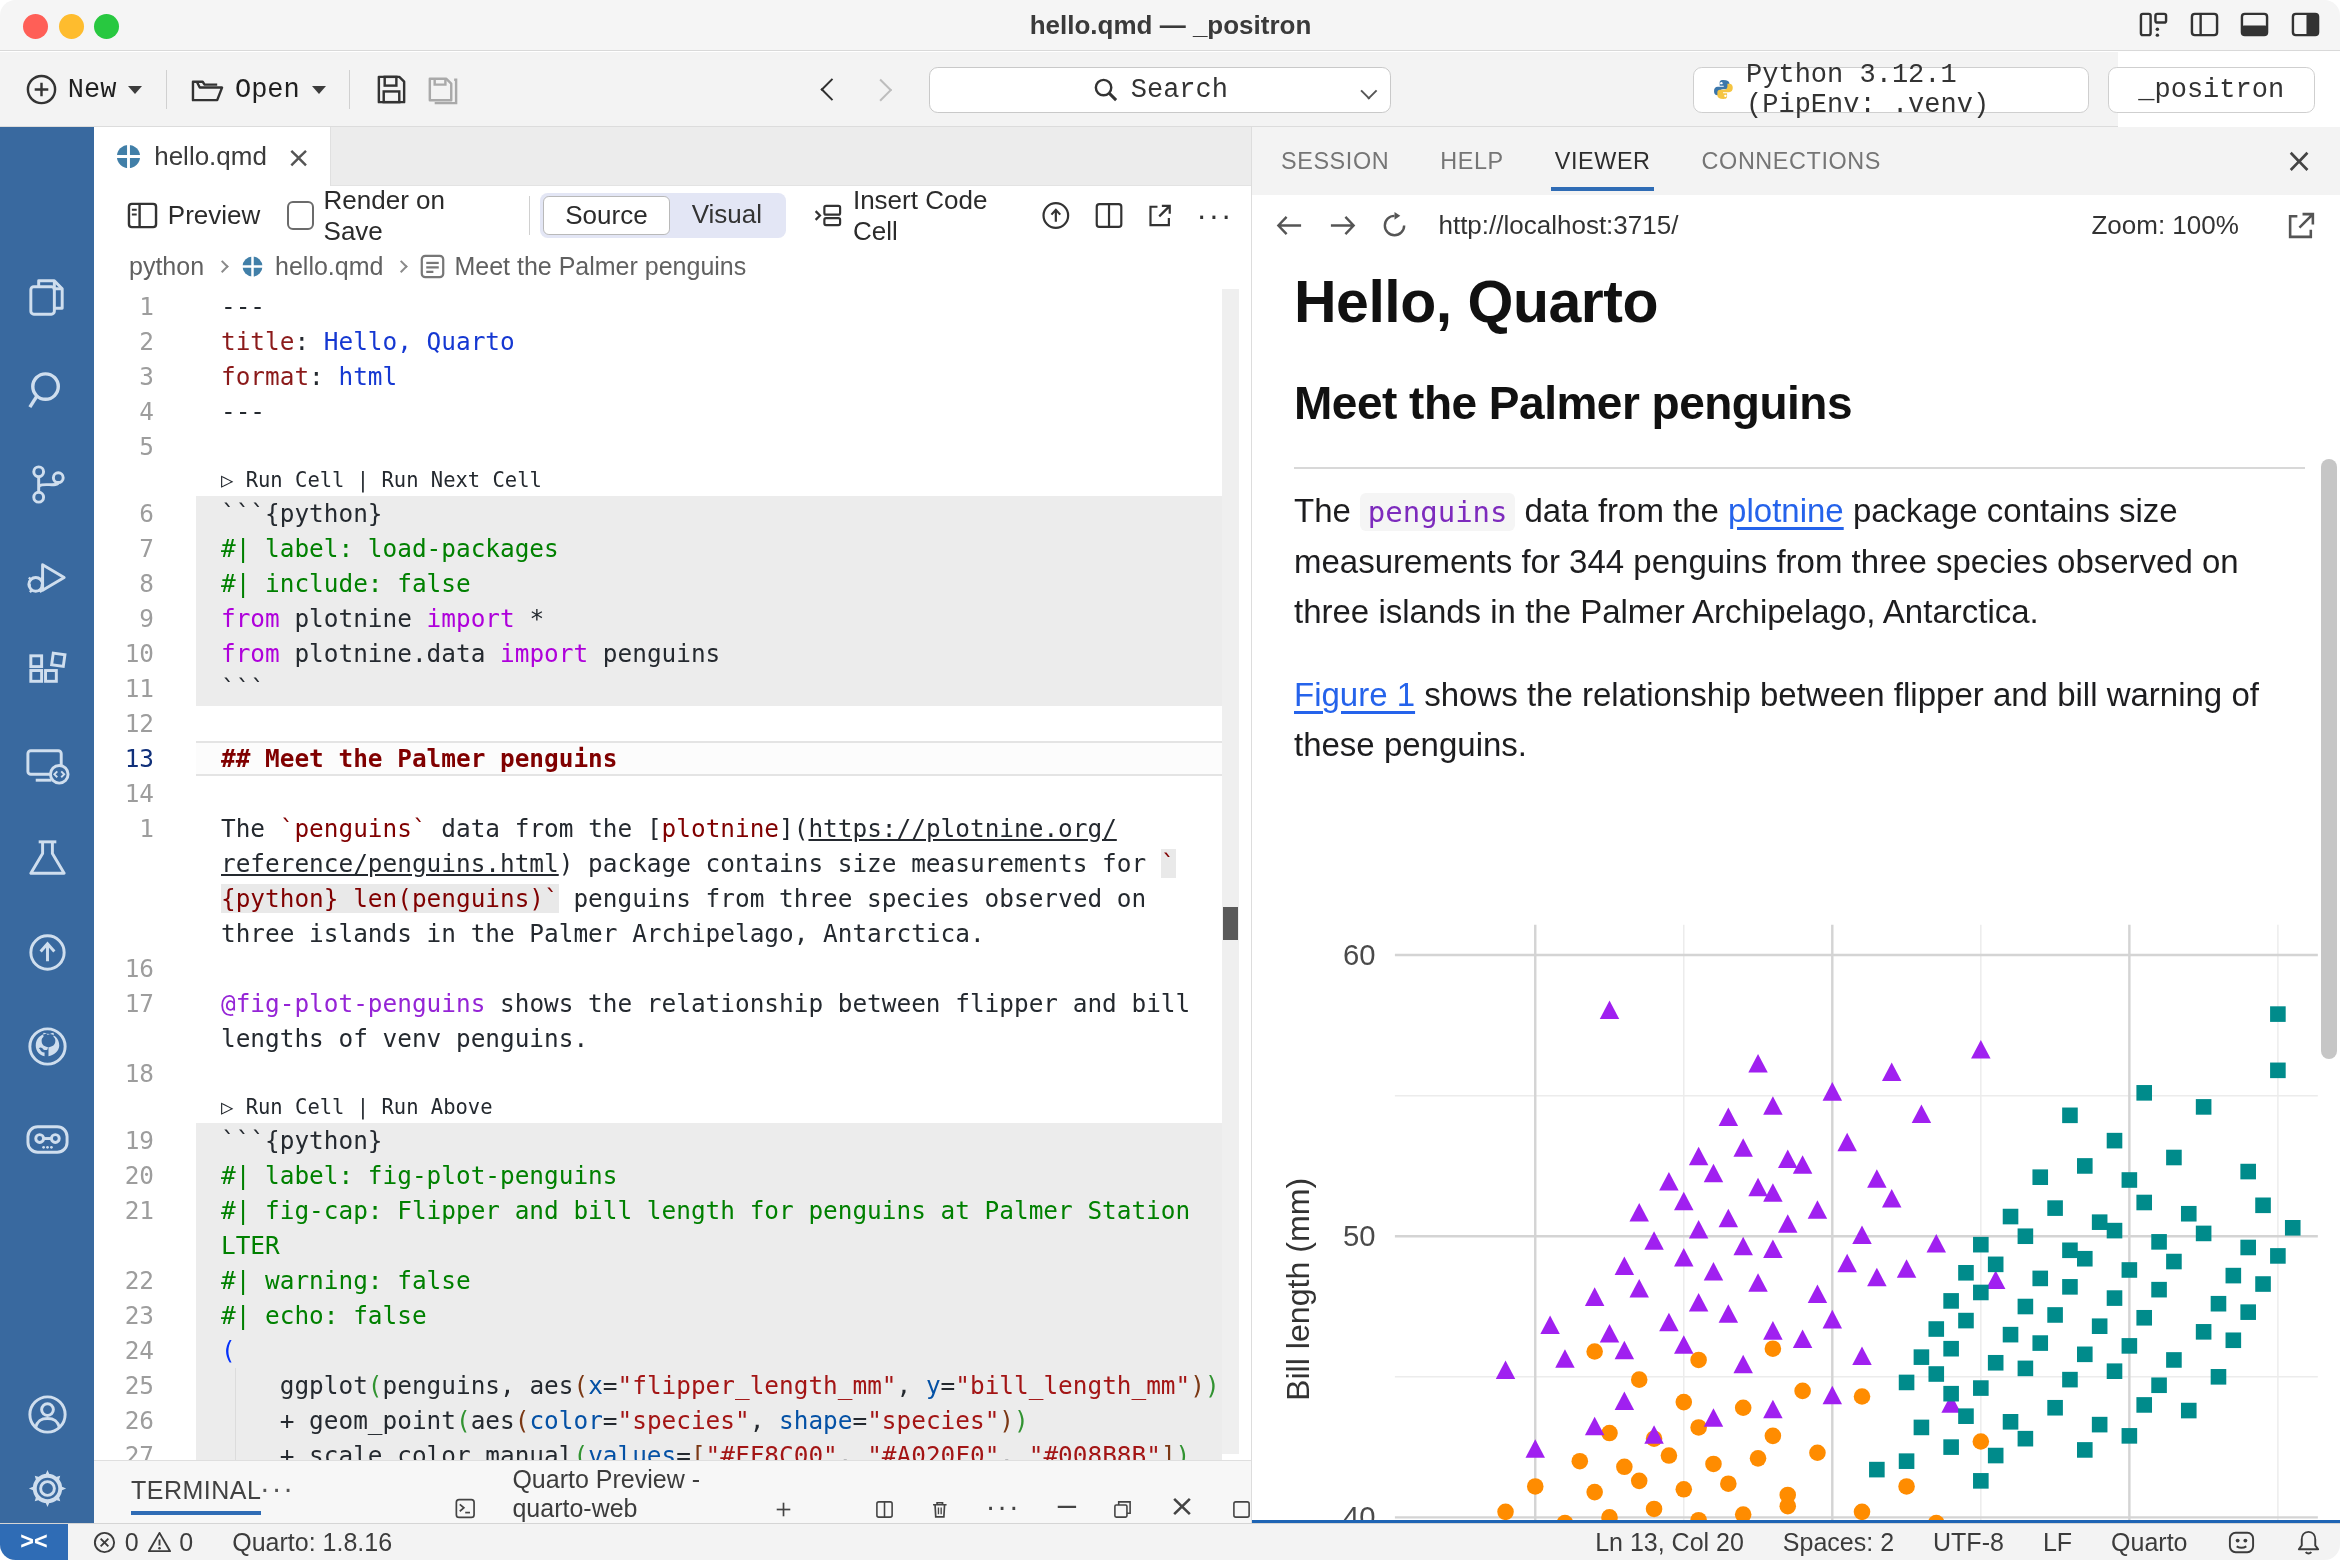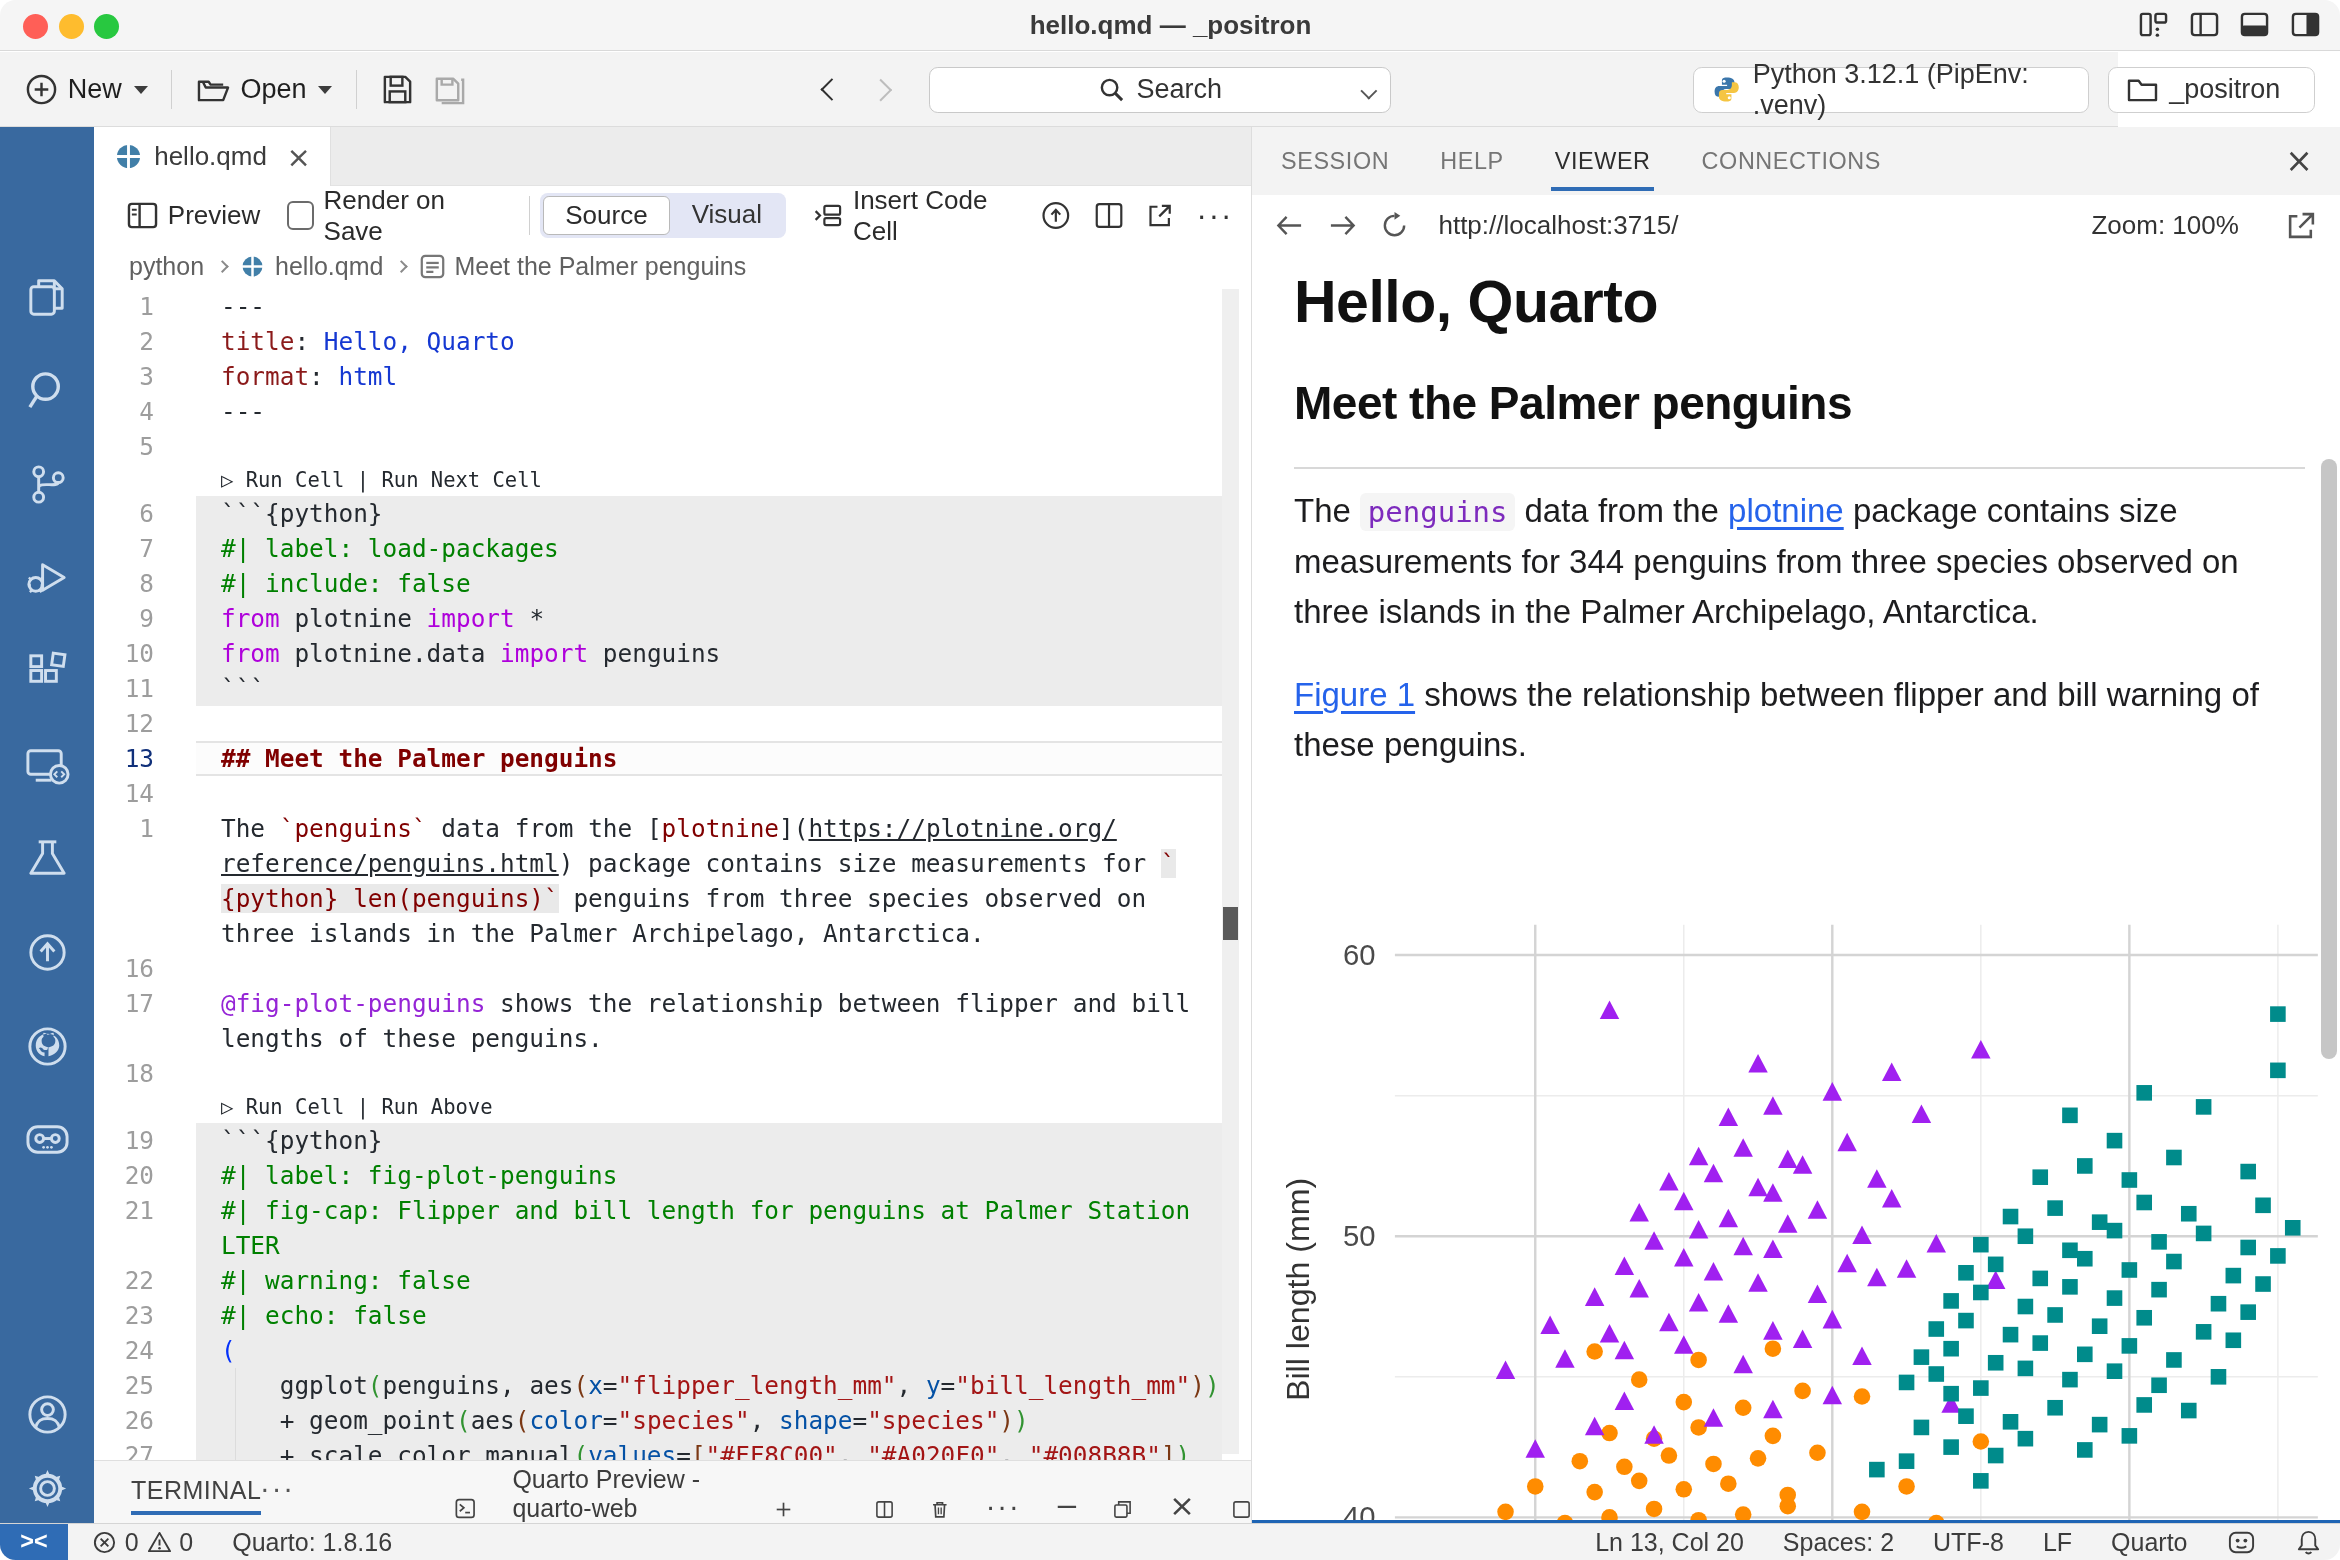--- a/index.html
+++ b/index.html
@@ -8,21 +8,21 @@
 #window { position:absolute; inset:0; background:#fff; border-radius:15.6px; overflow:hidden; }
 
 
 .titlebar { position:absolute; left:0; top:0; width:2341px; height:51px; background:#f5f5f5; border-bottom:1px solid #d9d9d9; }
 .tl { position:absolute; top:13.7px; width:25px; height:25px; border-radius:50%; }
 .win-title { position:absolute; top:0; left:0; right:0; height:51px; line-height:51px; text-align:center; font-size:26px; font-weight:600; color:#3a3a3a; }
 .tb-icons { position:absolute; right:21.5px; top:9.8px; display:flex; gap:21.5px; }
 .tb-icons svg { display:block; }
 
 
-.toolbar { position:absolute; left:0; top:52px; width:2118px; height:75px; background:#f3f3f3; border-bottom:1px solid #dcdcdc; }
+.toolbar { position:absolute; left:0; top:52px; width:2118px; height:75px; background:#f3f3f3; border-bottom:1px solid #dcdcdc;font-family:Liberation Mono, monospace; }
 .tool-left { position:absolute; left:25px; top:0; height:75px; display:flex; align-items:center; gap:13.7px; }
 .tbtn { display:flex; align-items:center; gap:9.8px; font-size:27px; color:#1f1f1f; }
 .caret { width:0; height:0; border-left:7.8px solid transparent; border-right:7.8px solid transparent; border-top:8.8px solid #3c3c3c; margin-left:2px; }
 .tdivider { width:1px; height:39px; background:#d0d0d0; margin:0 9.8px; }
 .nav-arrows { position:absolute; left:824px; top:0; height:75px; display:flex; align-items:center; gap:33px; }
 .chev { width:15.6px; height:15.6px; border-right:2.9px solid #2f2f2f; border-top:2.9px solid #2f2f2f; }
 .chev.back { transform:rotate(-135deg); }
 .chev.fwd { transform:rotate(45deg); border-color:#bdbdbd; }
 .searchbox { position:absolute; left:929px; top:14.6px; width:462px; height:46px; background:#fff; border:1px solid #c9c9c9; border-radius:8.8px; display:flex; align-items:center; justify-content:center; font-size:27px; color:#333; }
 .searchbox .sb-chev { position:absolute; right:15.6px; top:17.6px; width:11.7px; height:11.7px; border-right:2.4px solid #555; border-bottom:2.4px solid #555; transform:rotate(45deg); }
@@ -380,21 +380,21 @@
         <div class="crow"><div class="bg"></div><div class="num">11</div><div class="txt"><span class="s-d">```</span></div></div>
         <div class="crow"><div class="num">12</div><div class="txt"></div></div>
         <div class="crow"><div class="curbox"></div><div class="num cur">13</div><div class="txt"><span class="s-hd">## Meet the Palmer penguins</span></div></div>
         <div class="crow"><div class="num">14</div><div class="txt"></div></div>
         <div class="crow"><div class="num">1</div><div class="txt"><span class="s-d">The </span><span class="s-ic">`penguins`</span><span class="s-d"> data from the </span><span class="s-d">[</span><span class="s-ic">plotnine</span><span class="s-d">](</span><span class="s-u">https://plotnine.org/</span></div></div>
         <div class="crow"><div class="num"></div><div class="txt"><span class="s-u">reference/penguins.html</span><span class="s-d">) package contains size measurements for </span><span class="s-icg">`</span></div></div>
         <div class="crow"><div class="num"></div><div class="txt"><span class="s-icg">{python} len(penguins)`</span><span class="s-d"> penguins from three species observed on</span></div></div>
         <div class="crow"><div class="num"></div><div class="txt"><span class="s-d">three islands in the Palmer Archipelago, Antarctica.</span></div></div>
         <div class="crow"><div class="num">16</div><div class="txt"></div></div>
         <div class="crow"><div class="num">17</div><div class="txt"><span class="s-rf">@fig-plot-penguins</span><span class="s-d"> shows the relationship between flipper and bill</span></div></div>
-        <div class="crow"><div class="num"></div><div class="txt"><span class="s-d">lengths of these penguins.</span></div></div>
+        <div class="crow"><div class="num"></div><div class="txt"><span class="s-d">lengths of venv penguins.</span></div></div>
         <div class="crow"><div class="num">18</div><div class="txt"></div></div>
         <div class="crow lens"><div class="txt"><span class="s-d">▷ Run Cell | Run Above</span></div></div>
         <div class="crow"><div class="bg"></div><div class="num">19</div><div class="txt"><span class="s-d">```{python}</span></div></div>
         <div class="crow"><div class="bg"></div><div class="num">20</div><div class="txt"><span class="s-cm">#| label: fig-plot-penguins</span></div></div>
         <div class="crow"><div class="bg"></div><div class="num">21</div><div class="txt"><span class="s-cm">#| fig-cap: Flipper and bill length for penguins at Palmer Station</span></div></div>
         <div class="crow"><div class="bg"></div><div class="num"></div><div class="txt"><span class="s-cm">LTER</span></div></div>
         <div class="crow"><div class="bg"></div><div class="num">22</div><div class="txt"><span class="s-cm">#| warning: false</span></div></div>
         <div class="crow"><div class="bg"></div><div class="num">23</div><div class="txt"><span class="s-cm">#| echo: false</span></div></div>
         <div class="crow"><div class="bg"></div><div class="num">24</div><div class="txt"><span class="s-b1">(</span></div></div>
         <div class="crow"><div class="bg"></div><div class="num">25</div><div class="guide"></div><div class="txt"><span class="s-d">    ggplot</span><span class="s-b2">(</span><span class="s-d">penguins, aes</span><span class="s-b3">(</span><span class="s-pr">x</span><span class="s-d">=</span><span class="s-st">"flipper_length_mm"</span><span class="s-d">, </span><span class="s-pr">y</span><span class="s-d">=</span><span class="s-st">"bill_length_mm"</span><span class="s-b3">)</span><span class="s-b2">)</span></div></div>

